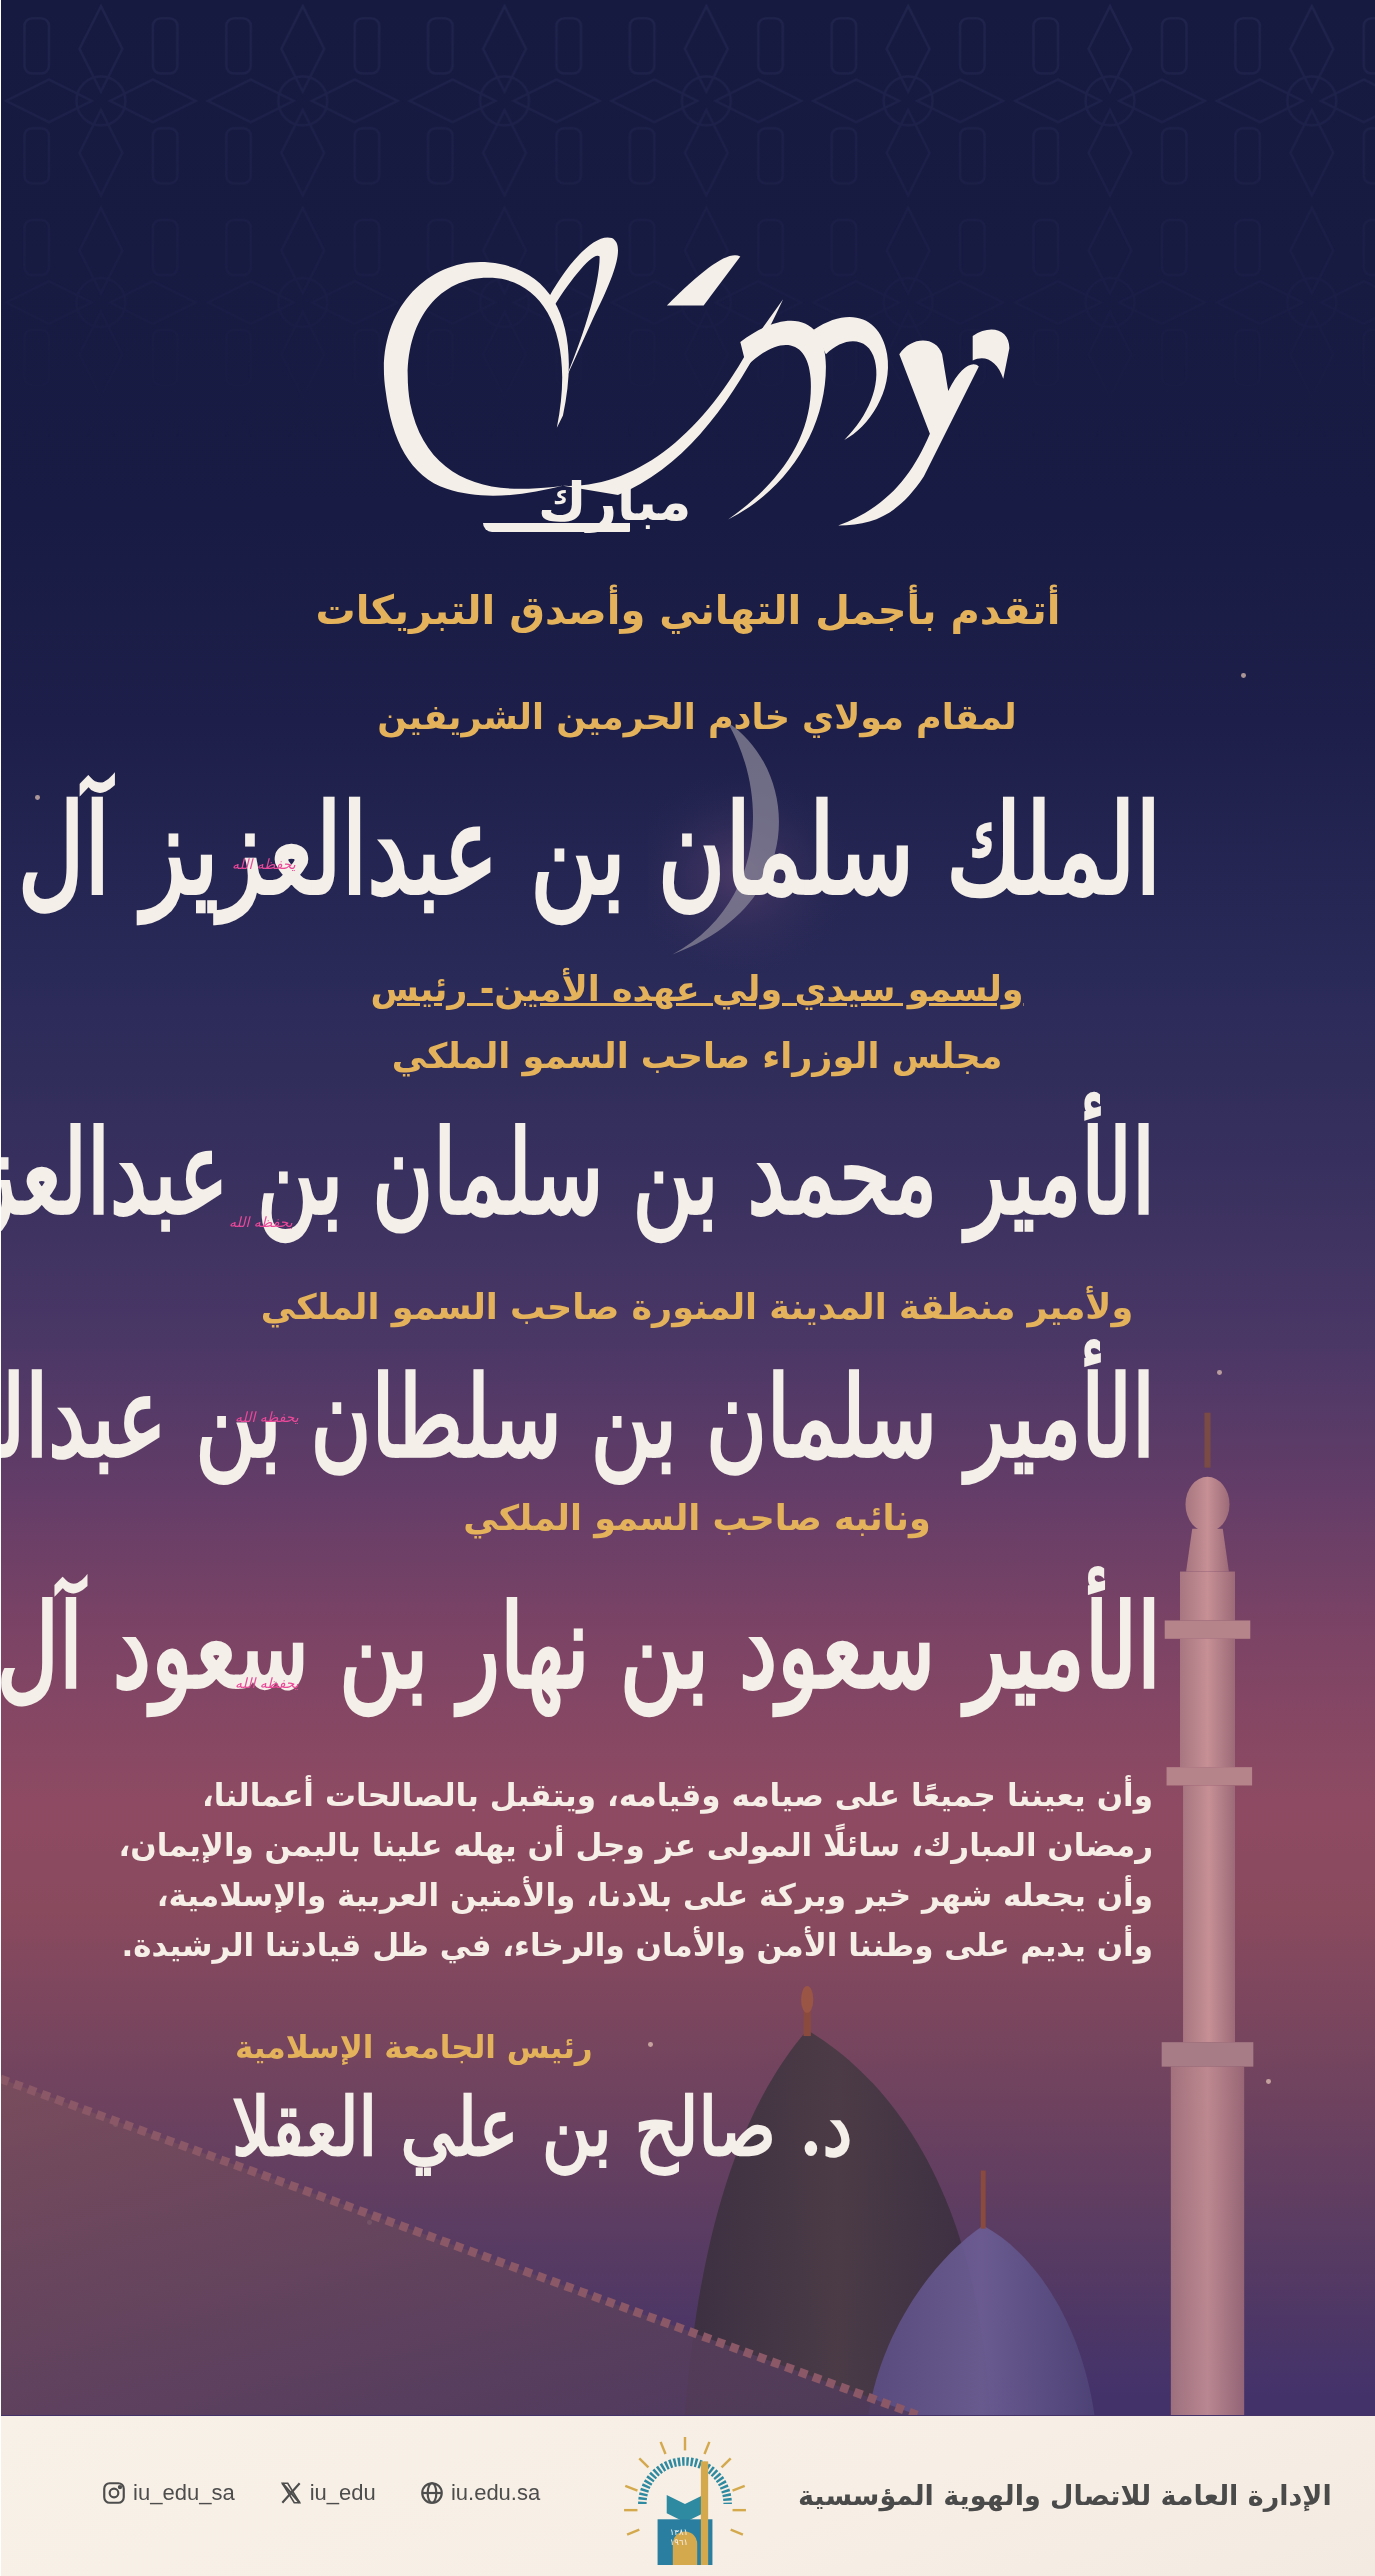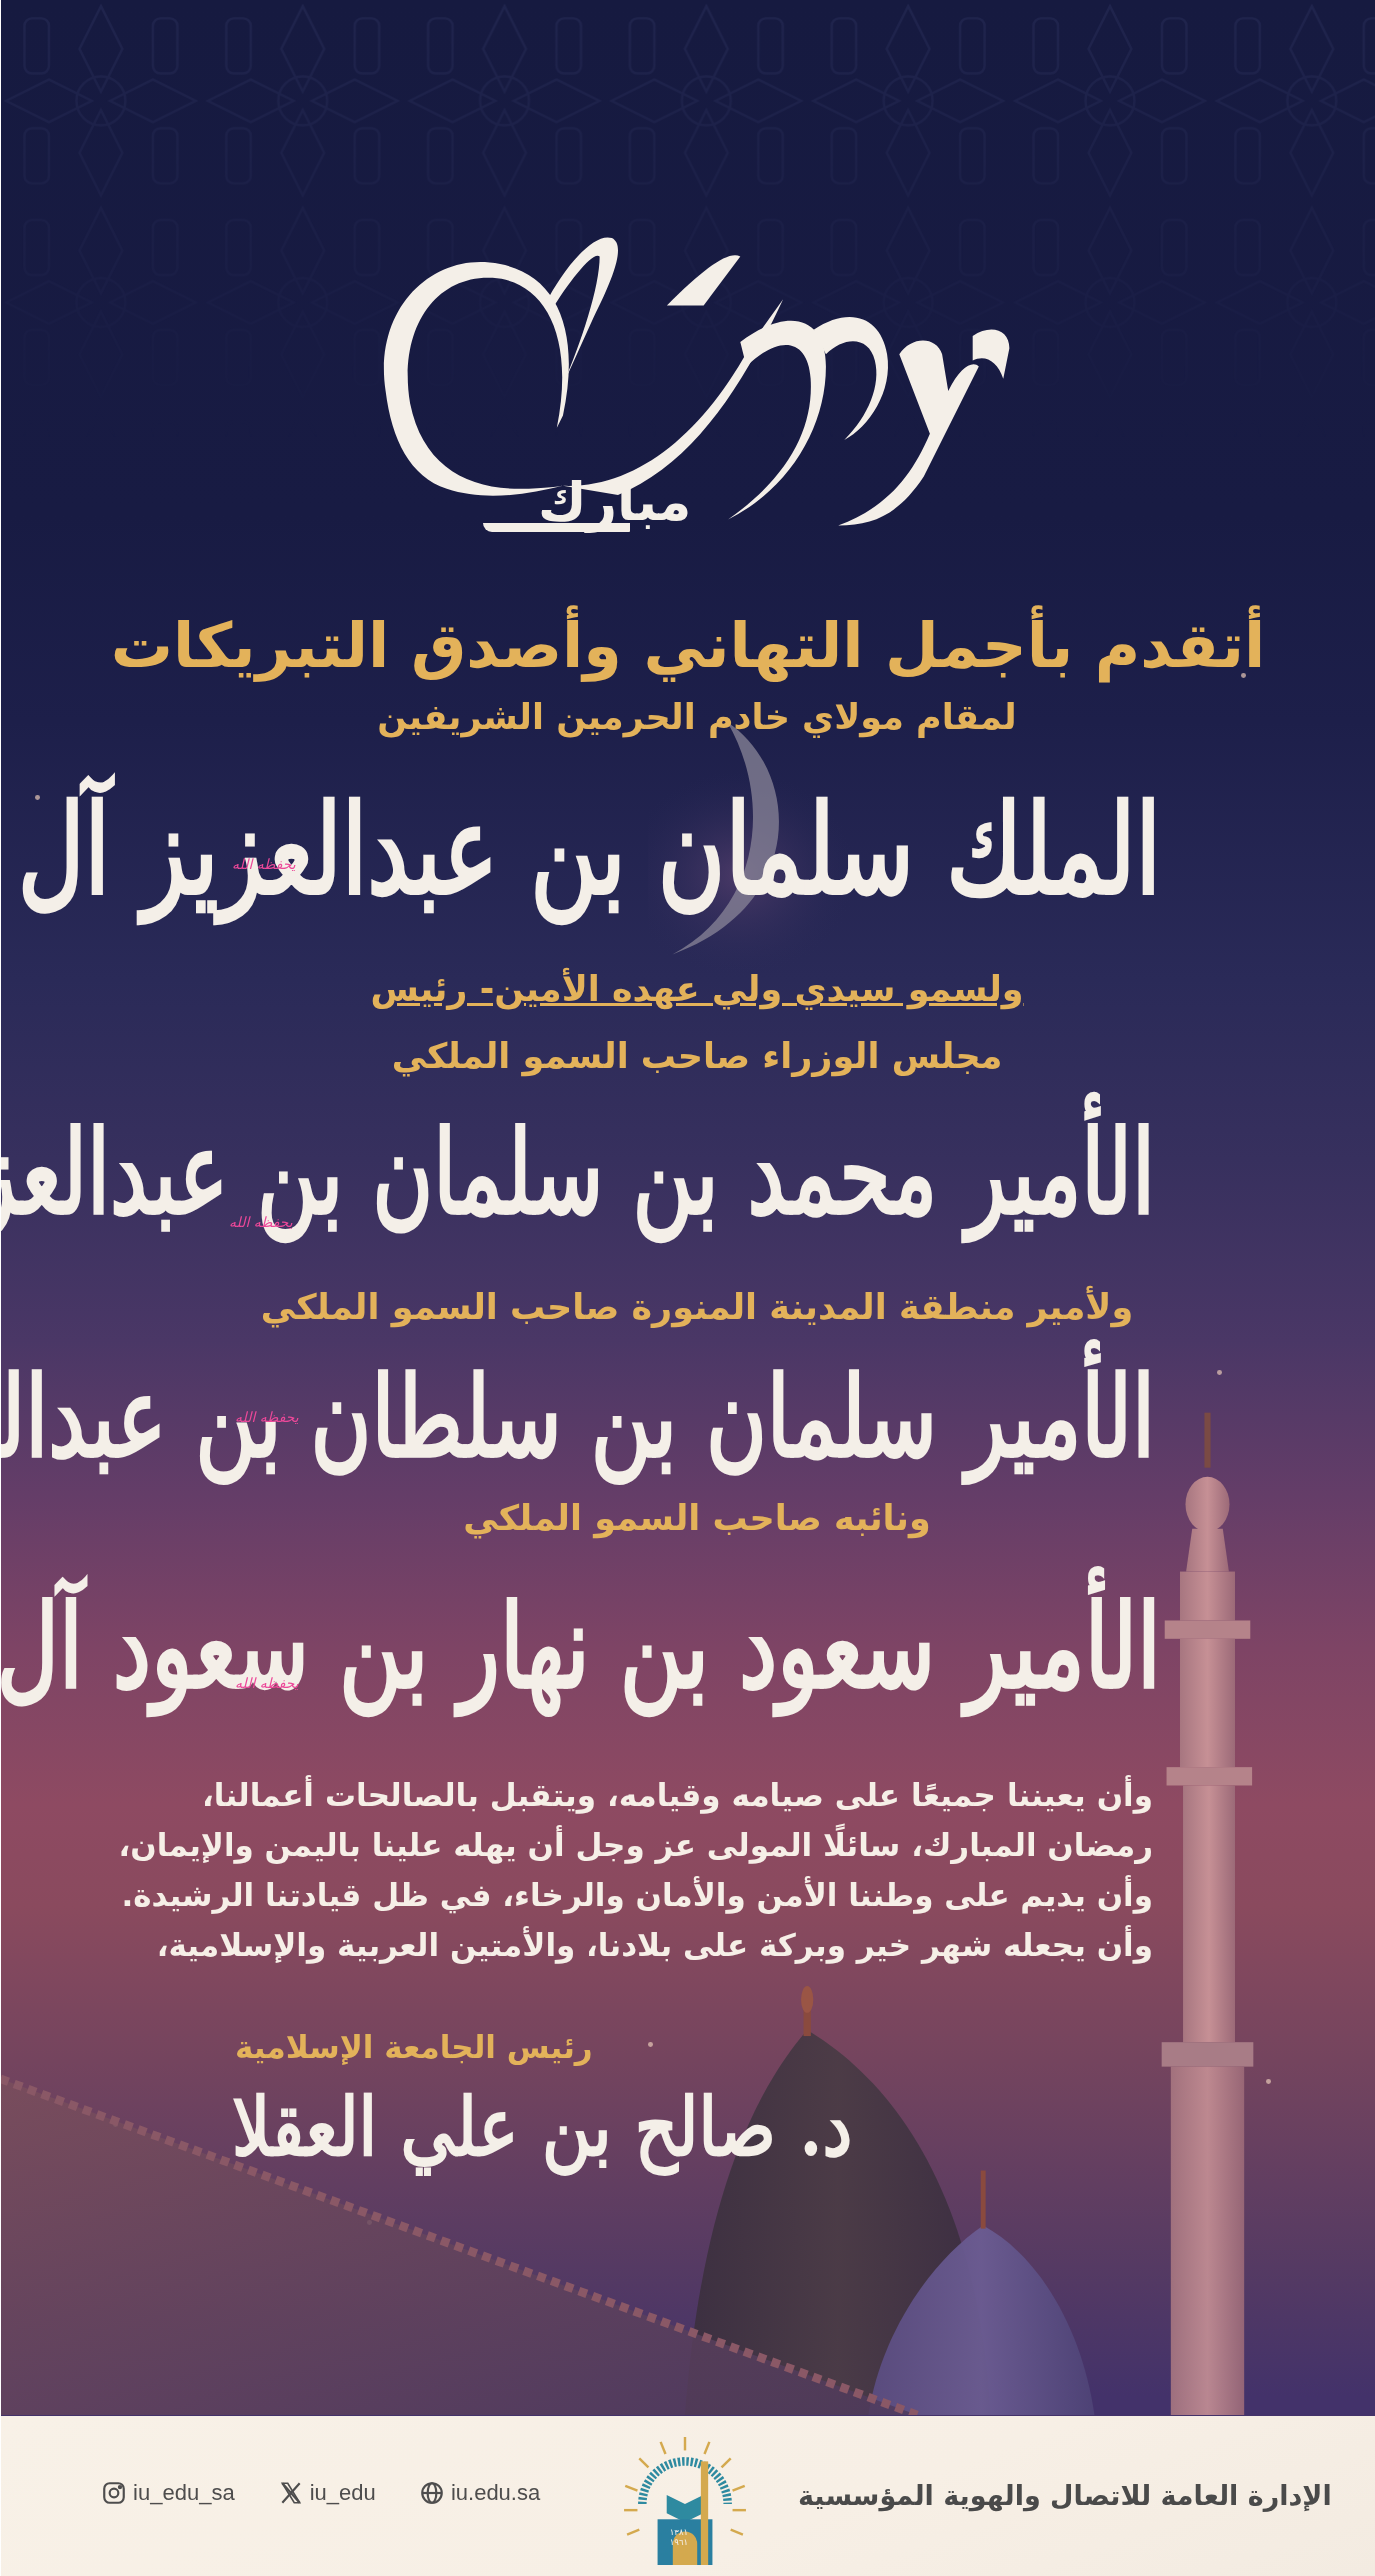--- a/index.html
+++ b/index.html
@@ -25,21 +25,21 @@
 
     .title-block { position: absolute; left: 361px; top: 232px; width: 673px; height: 318px; }
     .title-block svg { width: 100%; height: 100%; }
     .mubarak {
       position: absolute; left: 538px; top: 471px; font-size: 53px; font-weight: bold; color: #f4efe8;
       font-family: "DejaVu Sans", sans-serif;
     }
     .mubarak-tail { position: absolute; left: 483px; top: 523px; width: 147px; height: 8.6px; background: #f4efe8; border-radius: 0 0 3.7px 37px; }
 
     .gold { color: #e3b25a; font-weight: bold; text-align: center; position: absolute; left: 0; width: 1376px; }
-    .headline { top: 609px; font-size: 62px; }
+    .headline { top: 587px; font-size: 40px; }
     .sub1 { top: 697px; font-size: 35px; left: 257px; width: 880px; }
     .sub2 { top: 969px; font-size: 35px; left: 257px; width: 880px; text-decoration: underline; }
     .sub3 { top: 1036px; font-size: 35px; left: 257px; width: 880px; text-align: center; }
     .sub4 { top: 1287px; font-size: 35px; left: 257px; width: 880px; }
     .sub5 { top: 1498px; font-size: 35px; left: 257px; width: 880px; }
 
     .callig {
       position: absolute; color: #f4efe8; font-family: "DejaVu Serif", serif; font-weight: bold;
       text-align: center; white-space: nowrap; letter-spacing: -1.2px;
     }
@@ -208,22 +208,22 @@
 <div class="callig name3">الأمير سلمان بن سلطان بن عبدالعزيز آل سعود</div>
 <div class="honor honor3">يحفظه الله</div>
 
 <div class="gold sub5">ونائبه صاحب السمو الملكي</div>
 <div class="callig name4">الأمير سعود بن نهار بن سعود آل سعود</div>
 <div class="honor honor4">يحفظه الله</div>
 
 <div class="body-text">
   <div>وأن يعيننا جميعًا على صيامه وقيامه، ويتقبل بالصالحات أعمالنا،</div>
   <div>رمضان المبارك، سائلًا المولى عز وجل أن يهله علينا باليمن والإيمان،</div>
+  <div>وأن يجعله شهر خير وبركة على بلادنا، والأمتين العربية والإسلامية،</div>
   <div>وأن يديم على وطننا الأمن والأمان والرخاء، في ظل قيادتنا الرشيدة.</div>
-  <div>وأن يجعله شهر خير وبركة على بلادنا، والأمتين العربية والإسلامية،</div>
 </div>
 
 <div class="sig-title">رئيس الجامعة الإسلامية</div>
 <div class="sig-name">د. صالح بن علي العقلا</div>
 
 <div class="footer">
   <div class="footer-links">
     <div class="flink">
       <svg viewBox="0 0 24 24" fill="none" stroke="#4e4d4d" stroke-width="2">
         <rect x="3" y="3" width="18" height="18" rx="5"></rect>

